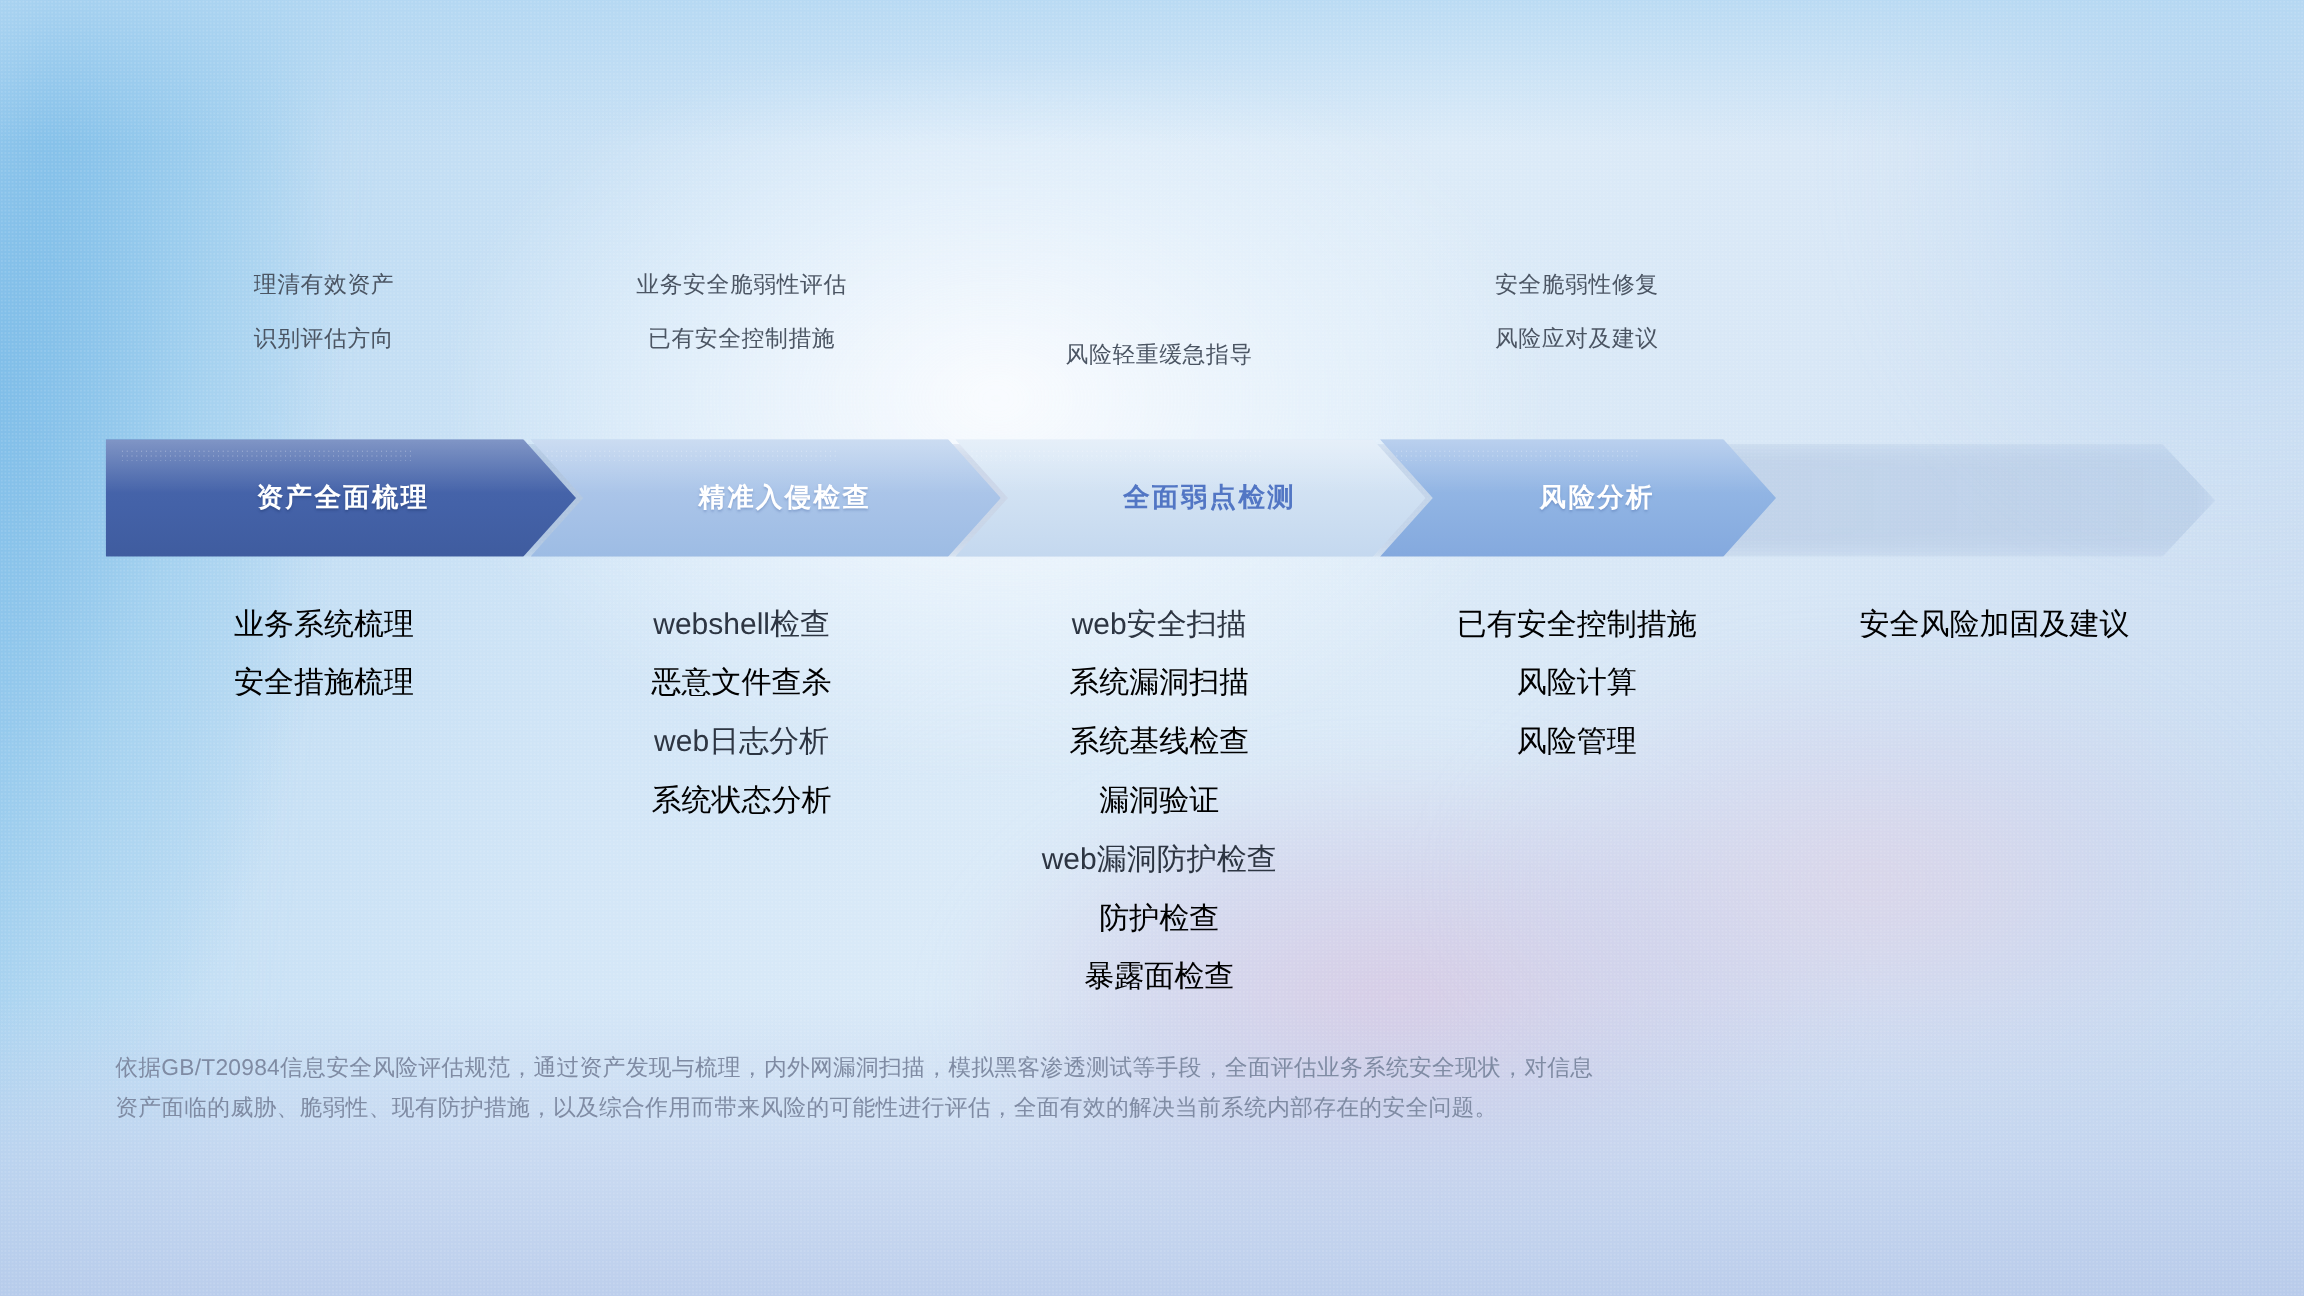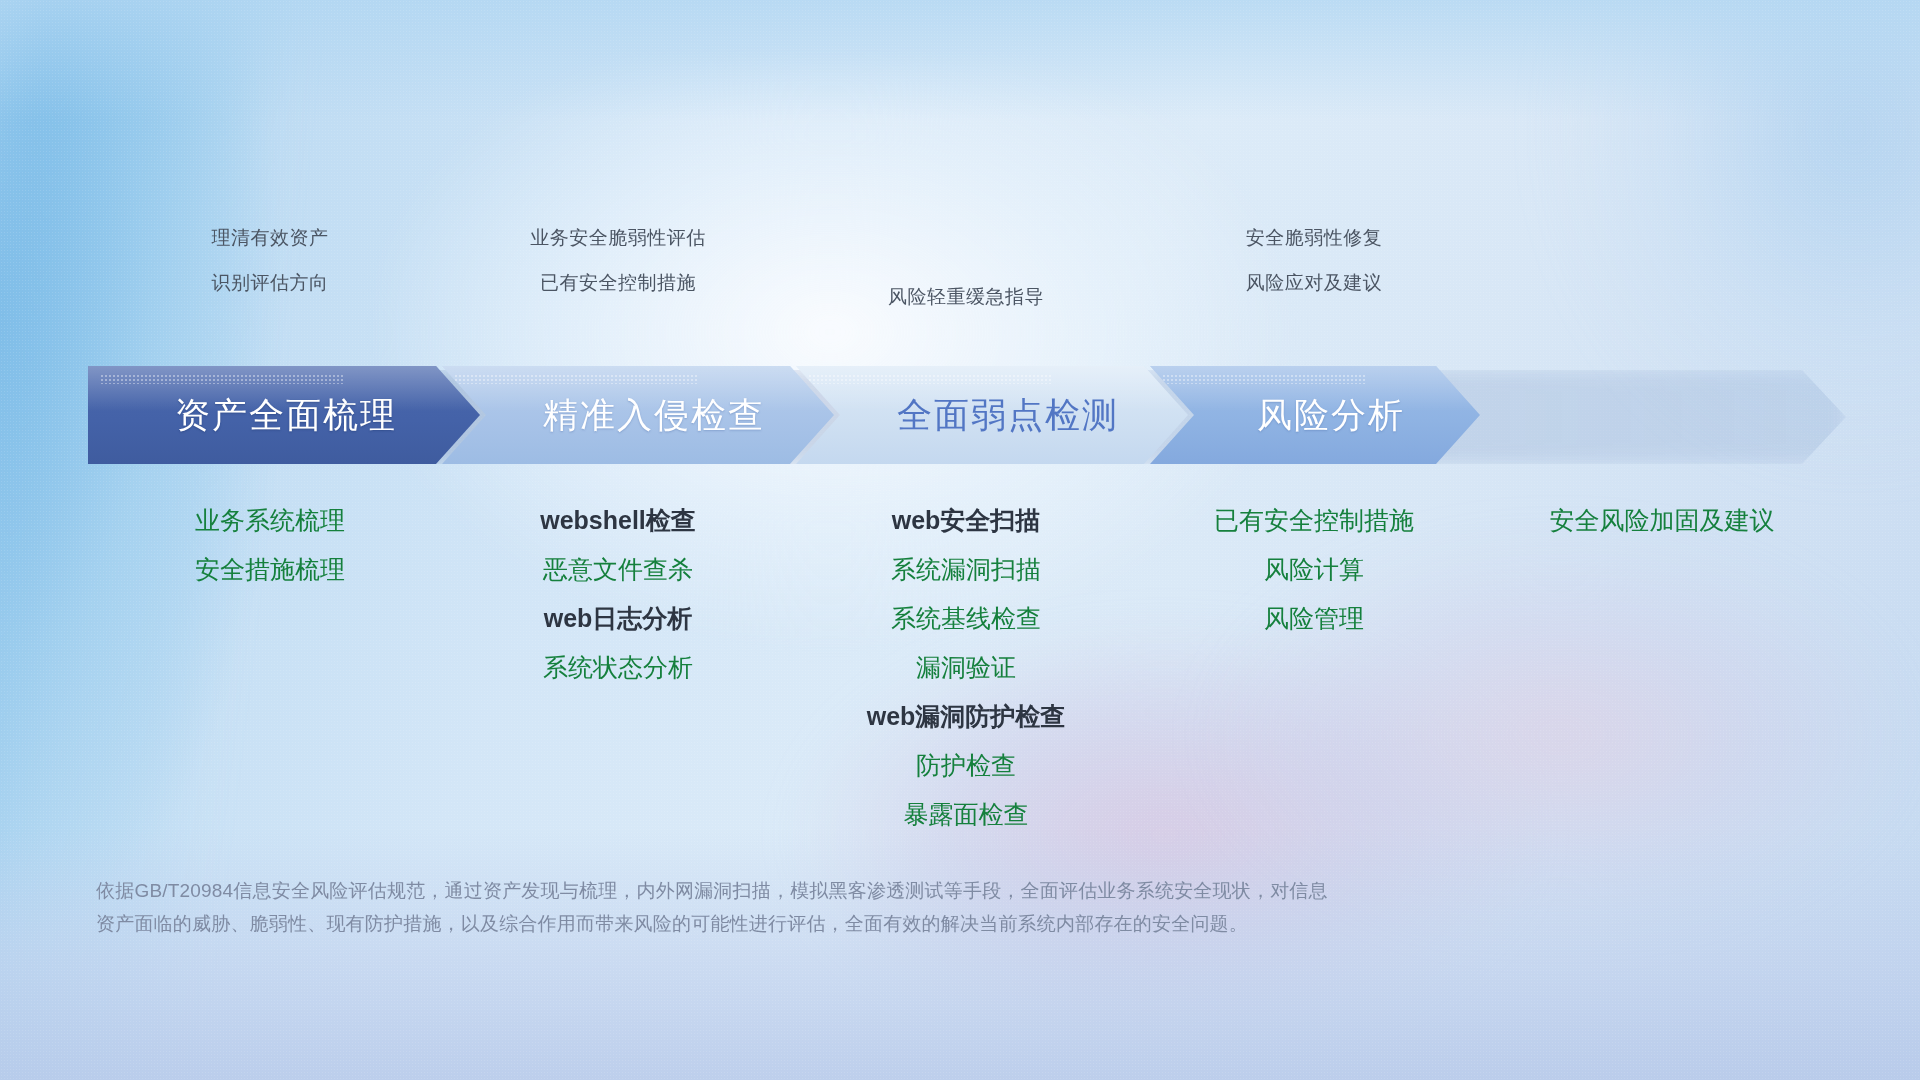--- a/index.html
+++ b/index.html
@@ -97,43 +97,43 @@
   .arrow.first .shape{
     clip-path:polygon(0 0,calc(100% - 44px) 0,100% 50%,calc(100% - 44px) 100%,0 100%);
   }
   .arrow .gloss{
     position:absolute;left:0;top:0;width:100%;height:46%;
     background:linear-gradient(180deg,rgba(255,255,255,.30),rgba(255,255,255,0));
     clip-path:polygon(0 0,calc(100% - 44px) 0,100% 100%,0 100%);
     pointer-events:none;
   }
   .arrow .lbl{
-    position:relative;z-index:2;font-size:35px;font-weight:normal;letter-spacing:2px;
+    position:relative;z-index:2;font-size:22px;font-weight:bold;letter-spacing:2px;
     white-space:nowrap;
     margin-left:32px;
   }
   .arrow.dark .lbl{color:#ffffff;text-shadow:0 1px 2px rgba(30,55,110,.45);}
   .arrow.mid .lbl{color:#ffffff;text-shadow:0 1px 2px rgba(70,100,160,.35);}
   .arrow.pale .lbl{color:#5276c4;}
   .arrow .dots{
     position:absolute;left:12px;top:8px;width:62%;height:10px;opacity:.45;
     background-image:radial-gradient(rgba(255,255,255,.9) 0.7px,transparent 0.8px);
     background-size:4px 4px;pointer-events:none;
   }
 
   
   .botrow{
     position:absolute;left:96px;top:508px;width:1740px;
     display:grid;grid-template-columns:repeat(5,1fr);z-index:3;
   }
   .botcell{display:flex;flex-direction:column;align-items:center;}
   .item{
-    font-size:25px;color:#15803d;line-height:1;margin-bottom:24px;white-space:nowrap;
-  }
-  .item.strong{font-weight:bold;color:#2d3542;}
+    font-size:25px;color:#000000;line-height:1;margin-bottom:24px;white-space:nowrap;
+  }
+  .item.strong{font-weight:normal;color:#2d3542;}
   .item:last-child{margin-bottom:0;}
 
   
   .footer{
     position:absolute;left:96px;top:874px;width:1510px;z-index:3;
     font-size:19px;line-height:1.75;color:#7f8ba3;letter-spacing:.2px;
   }
   .footer p{margin:0;}
 </style>
 </head>

